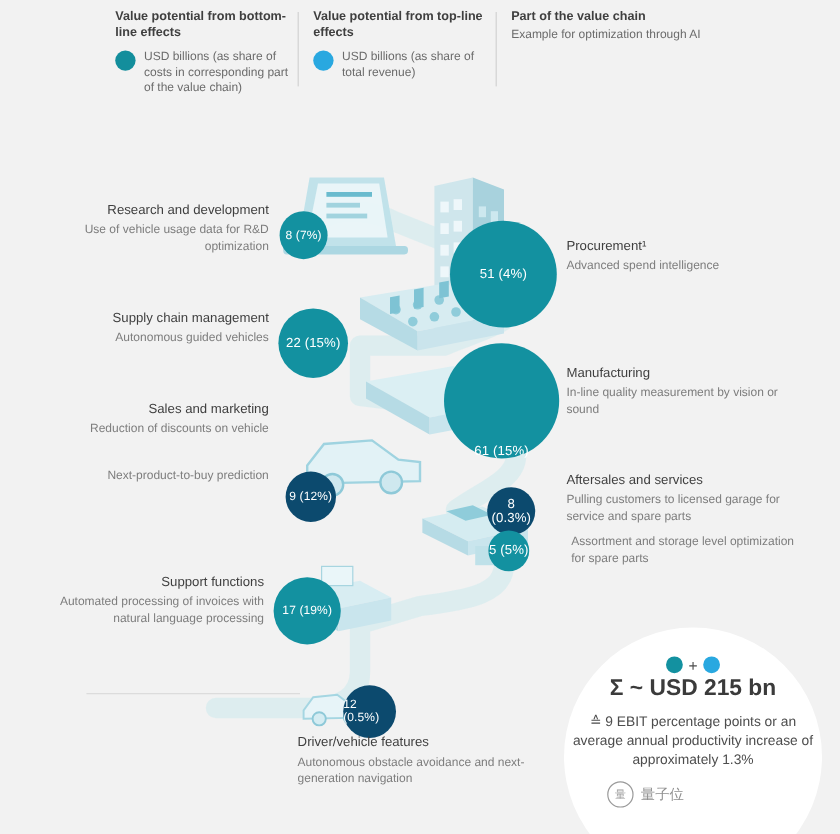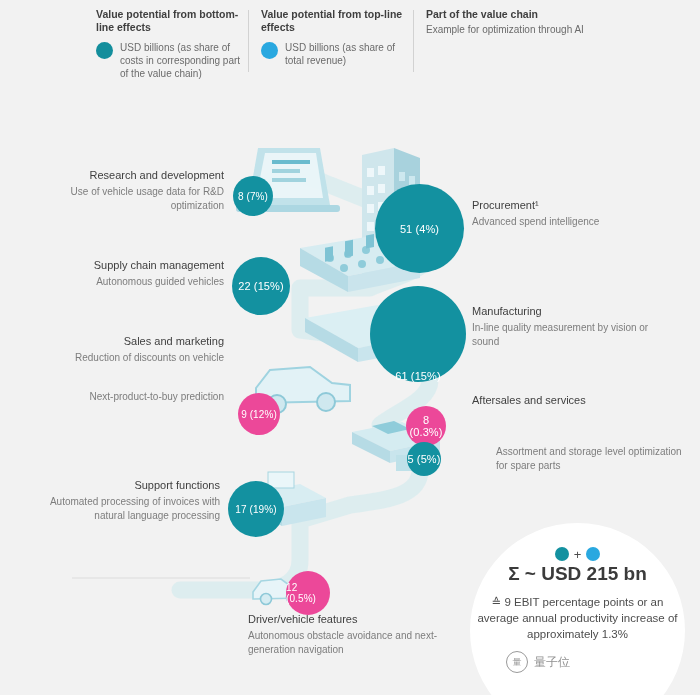--- a/index.html
+++ b/index.html
@@ -31,21 +31,21 @@
   .lbl{position:absolute;}
   .lbl .head{font-size:11px;color:#3f3f3f;line-height:15px;}
   .lbl .sub{font-size:10px;color:#7d7d7d;line-height:14px;margin-top:2px;}
   .lbl.right{text-align:right;}
   .lbl.left{text-align:left;}
 
   
   .bub{position:absolute;border-radius:50%;display:flex;align-items:center;justify-content:center;
        color:#fff;font-size:11px;letter-spacing:.1px;}
   .bub.dark{background:#1391a0;}
-  .bub.light{background:#ec4899;}
+  .bub.light{background:#0c4a6e;}
   .bub.small{font-size:10px;}
   .bub.xs{font-size:11px;text-align:center;}
 
   
   .ribbon{position:absolute;left:0;top:0;}
 
   
   .summary{position:absolute;left:470px;top:523px;width:215px;height:215px;border-radius:50%;
            background:#ffffff;}
   .sum-inner{position:absolute;left:470px;top:523px;width:215px;height:172px;
@@ -256,23 +256,24 @@
     <div class="head">Sales and marketing</div>
     <div class="sub">Reduction of discounts on vehicle</div>
   </div>
 
   <div class="lbl right" style="left:56px;top:390px;width:168px;">
     <div class="sub" style="margin-top:0;">Next-product-to-buy prediction</div>
   </div>
 
   <div class="lbl left" style="left:472px;top:393px;width:200px;">
     <div class="head">Aftersales and services</div>
-  </div>
-
-  <div class="lbl left" style="left:496px;top:445px;width:200px;">
+    <div class="sub">Pulling customers to licensed garage for service and spare parts</div>
+  </div>
+
+  <div class="lbl left" style="left:476px;top:445px;width:200px;">
     <div class="sub" style="margin-top:0;">Assortment and storage level optimization for spare parts</div>
   </div>
 
   <div class="lbl right" style="left:30px;top:478px;width:190px;">
     <div class="head">Support functions</div>
     <div class="sub">Automated processing of invoices with natural language processing</div>
   </div>
 
   <div class="lbl left" style="left:248px;top:612px;width:230px;">
     <div class="head">Driver/vehicle features</div>

